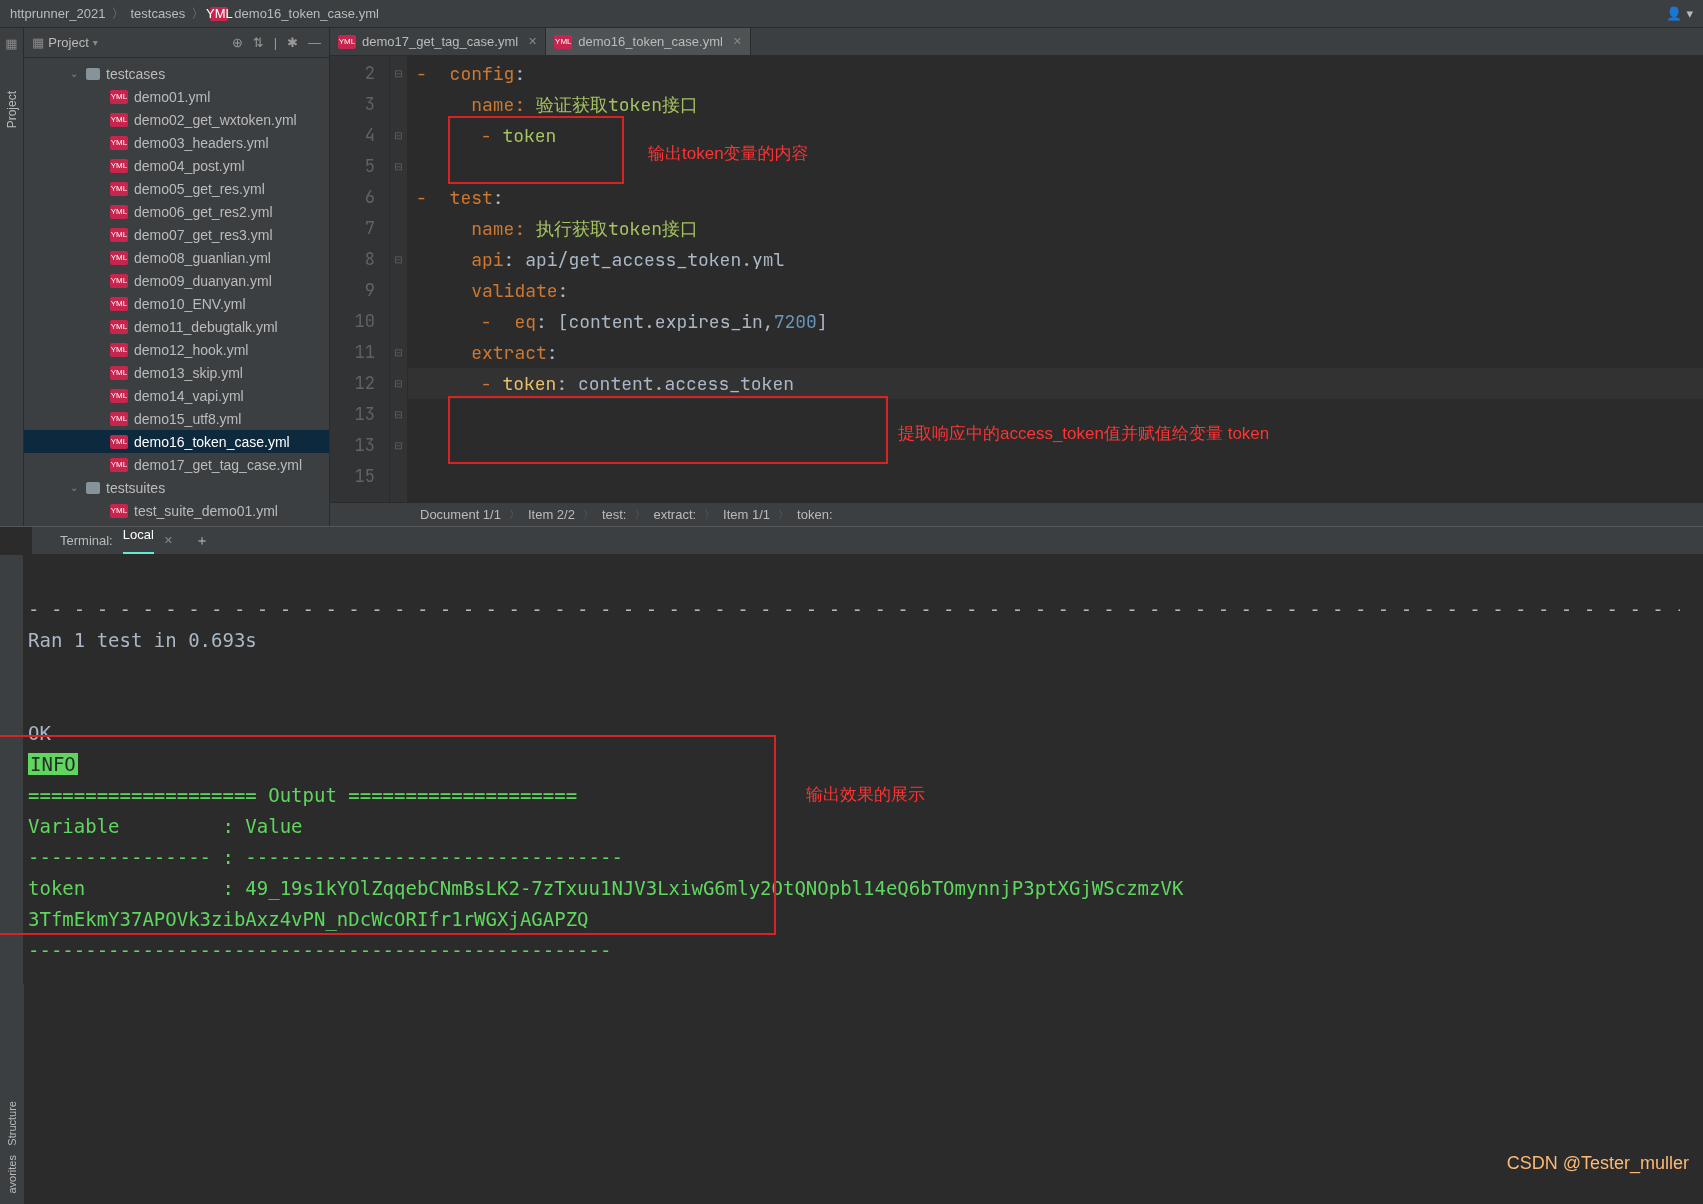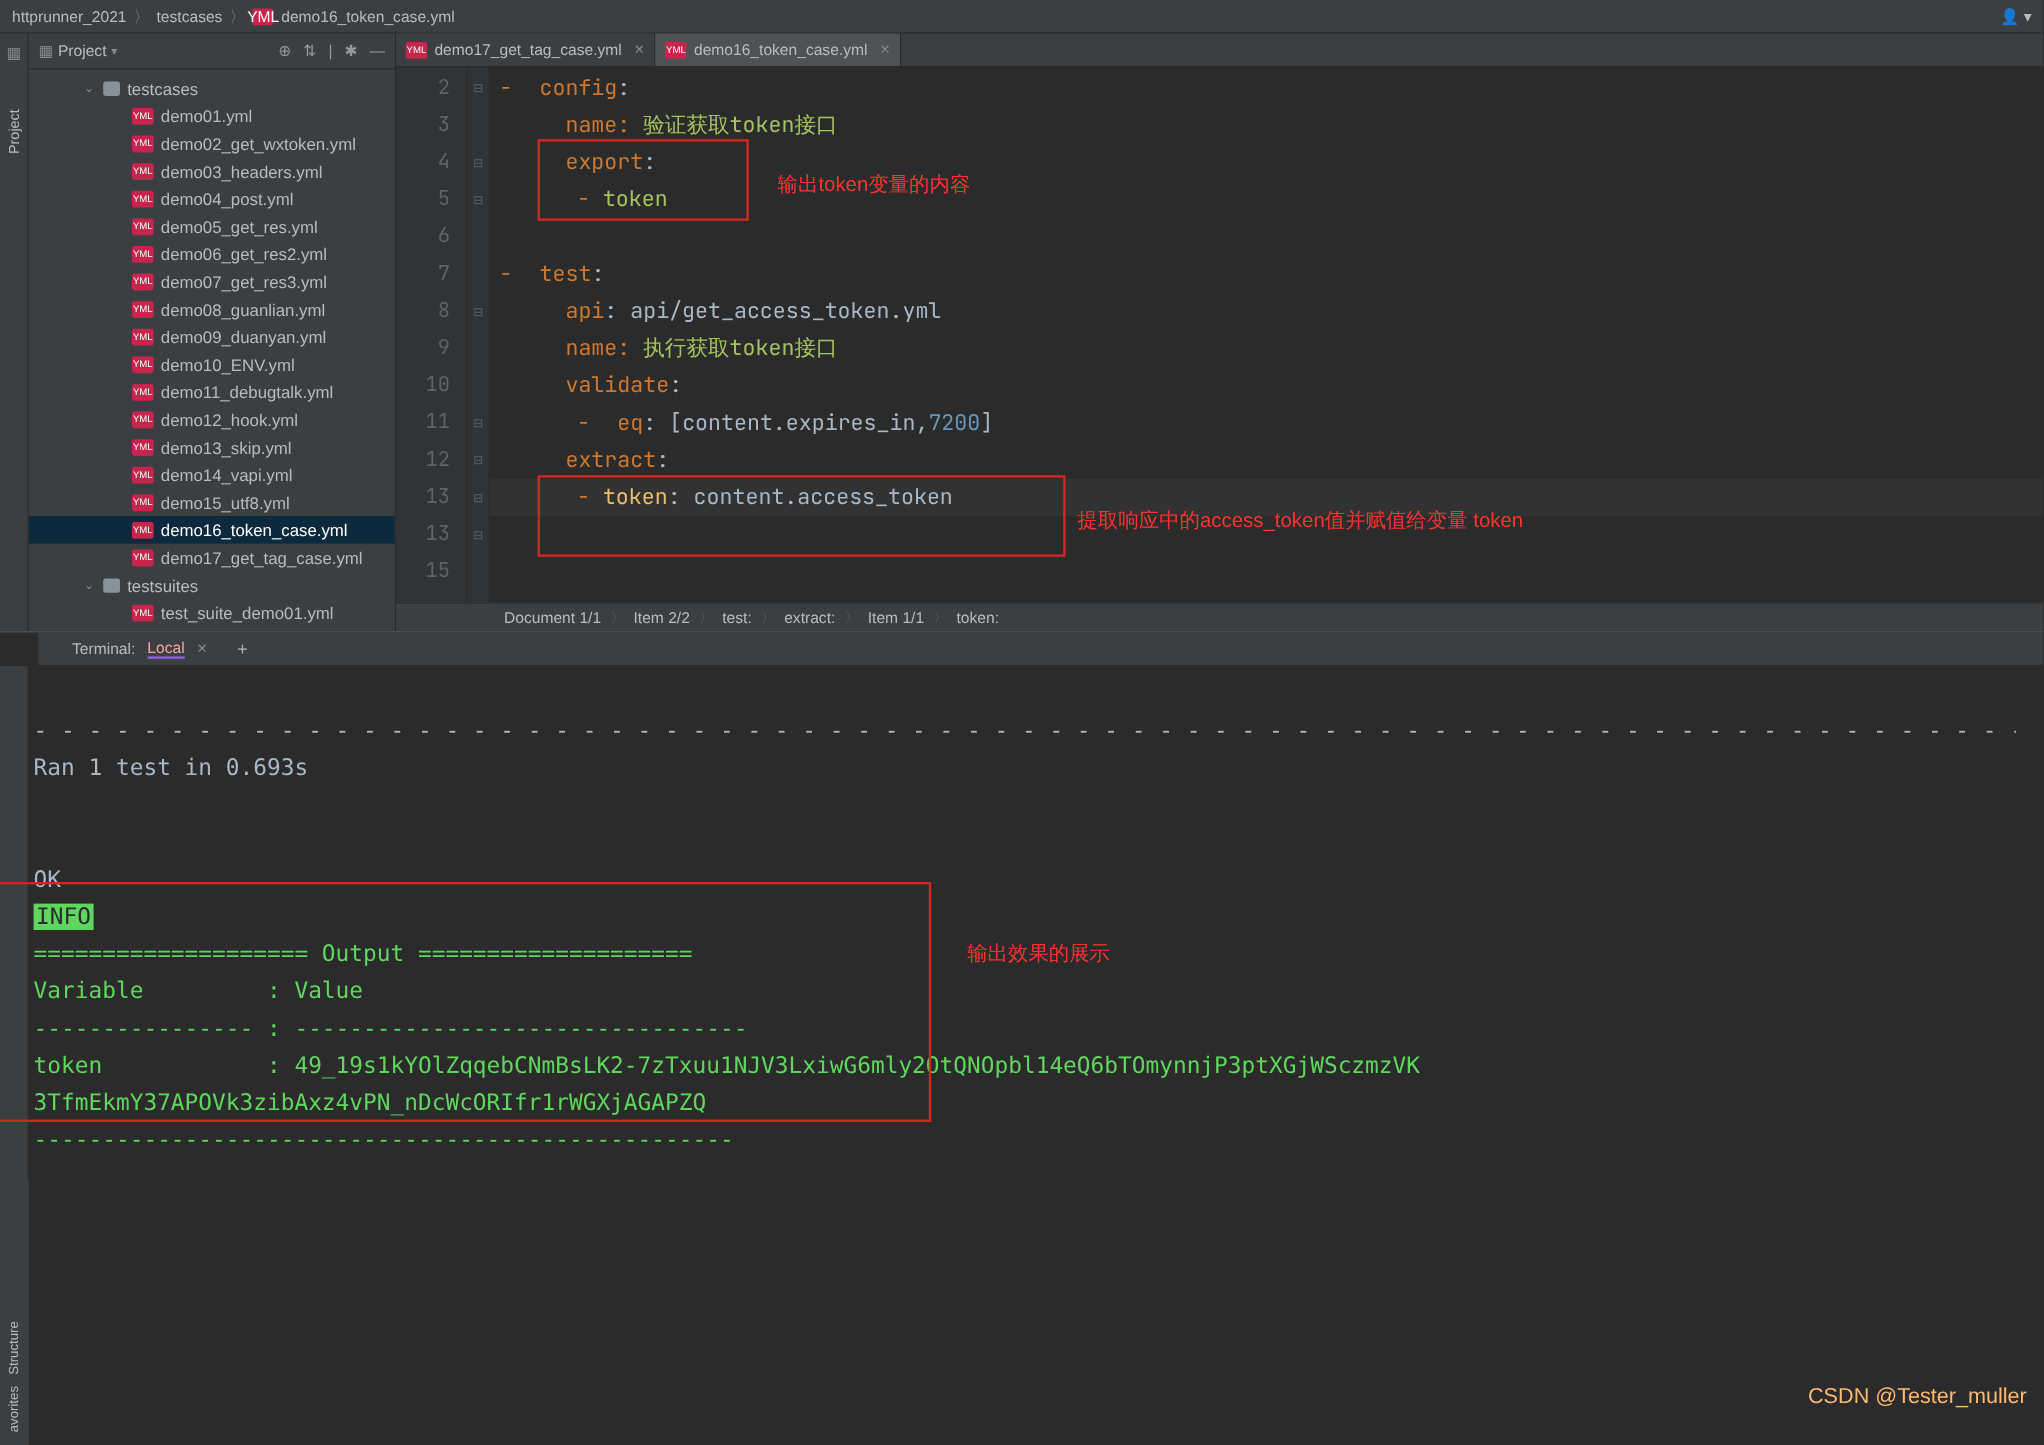--- a/index.html
+++ b/index.html
@@ -166,21 +166,21 @@
   height: 28px;
   background: #3c3f41;
   display: flex;
   align-items: center;
   padding-left: 28px;
   gap: 10px;
   border-bottom: 1px solid #2b2b2b;
   margin-left: 32px;
 }
 .terminal-tab-label { color: #bbb; }
-.terminal-tab-local { color: #fca5a5; border-bottom: 2px solid #8b5cf6; padding-bottom: 0; }
+.terminal-tab-local { color: #ffffff; border-bottom: 2px solid #5eead4; padding-bottom: 10px; }
 .terminal-tab-close { color: #888; font-size: 11px; }
 .terminal-tab-plus { color: #bbb; margin-left: 12px; font-size: 14px; }
 .terminal-body {
   padding: 8px 12px 8px 28px;
   font-family: Consolas, monospace;
   font-size: 19px;
   line-height: 31px;
   color: #a9b7c6;
   white-space: pre;
   position: relative;
@@ -395,26 +395,25 @@
           <div class="fold-row"></div>
         <div class="fold-row">⊟</div>
           <div class="fold-row">⊟</div>
           <div class="fold-row">⊟</div>
         <div class="fold-row">⊟</div>
           <div class="fold-row"></div>
       </div>
       <div class="code-area">
         <div class="code-line"><span class="c-dash">- </span><span class="c-key">config</span><span class="c-white">:</span></div>
         <div class="code-line"><span class="c-key">    name: </span><span class="c-str">验证获取token接口</span></div>
-        <div class="code-line"><span class="c-key">    export</span><span class="c-white">:</span></div>
         <div class="code-line"><span class="c-dash">      - </span><span class="c-str">token</span></div>
         <div class="code-line"></div>
         <div class="code-line"><span class="c-dash">- </span><span class="c-key">test</span><span class="c-white">:</span></div>
+        <div class="code-line"><span class="c-key">    name: </span><span class="c-str">执行获取token接口</span></div>
         <div class="code-line"><span class="c-key">    api</span><span class="c-white">: </span><span class="c-val">api/get_access_token.yml</span></div>
-        <div class="code-line"><span class="c-key">    name: </span><span class="c-str">执行获取token接口</span></div>
         <div class="code-line"><span class="c-key">    validate</span><span class="c-white">:</span></div>
         <div class="code-line"><span class="c-dash">      - </span><span class="c-key">eq</span><span class="c-white">: </span><span class="c-white">[</span><span class="c-val">content.expires_in</span><span class="c-white">,</span><span class="c-num">7200</span><span class="c-white">]</span></div>
         <div class="code-line"><span class="c-key">    extract</span><span class="c-white">:</span></div>
         <div class="code-line cursor-line"><span class="c-dash">      - </span><span class="c-token">token</span><span class="c-white">: </span><span class="c-val">content.access_token</span></div>
         <div class="code-line"></div>
 
         <div class="redbox" style="top:60px;left:40px;width:176px;height:68px"></div>
         <div class="annotation" style="top:86px;left:240px">输出token变量的内容</div>
 
         <div class="redbox" style="top:340px;left:40px;width:440px;height:68px"></div>

